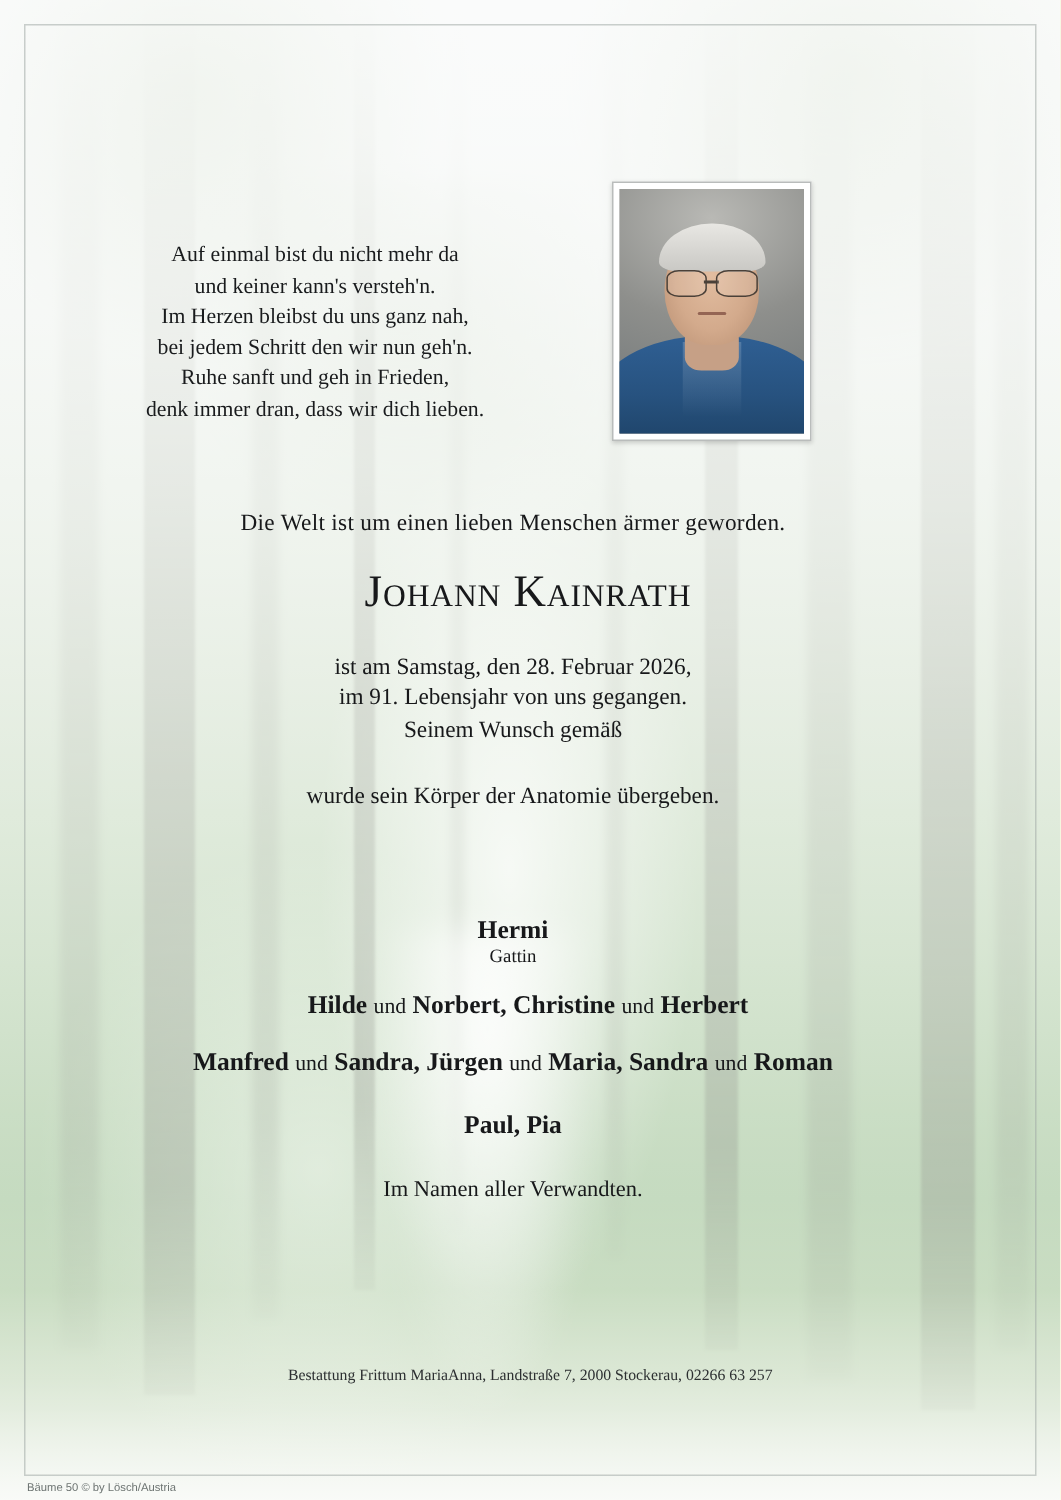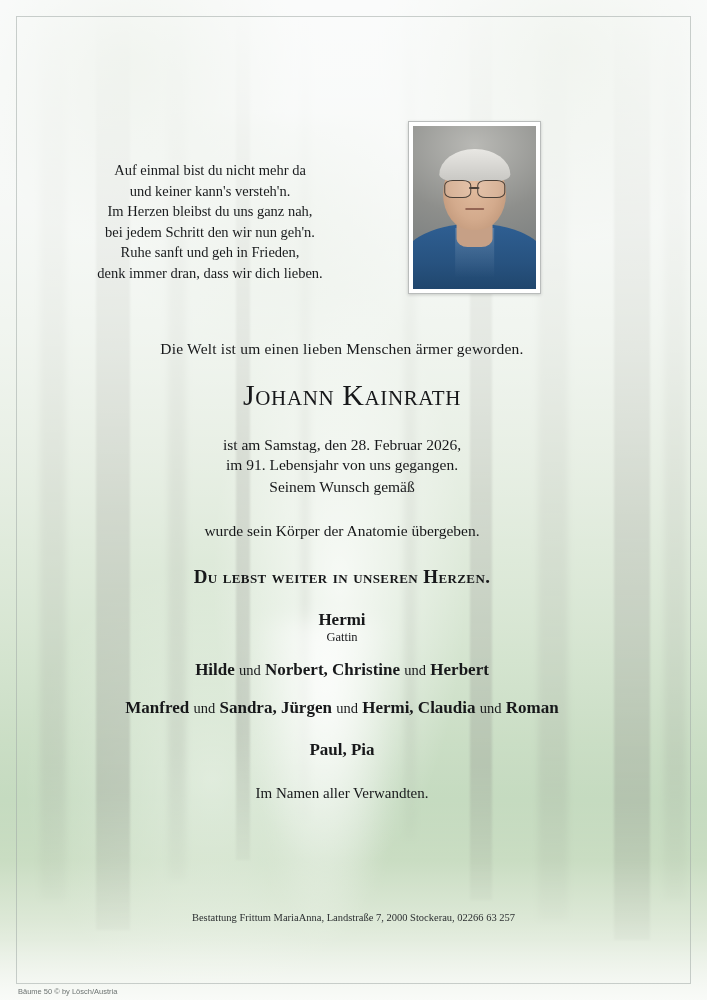--- a/index.html
+++ b/index.html
@@ -225,21 +225,21 @@
   #intro  { top: 340px; font-size: 15.5px; letter-spacing: .2px; }
   #name   { top: 378px; font-size: 30px; letter-spacing: .6px; padding-left: 10px; }
   .smallcaps-name { font-variant: small-caps; }
   #date1  { top: 436px; font-size: 15.5px; }
   #date2  { top: 456px; font-size: 15.5px; }
   #wish1  { top: 478px; font-size: 15.5px; }
   #wish2  { top: 522px; font-size: 15.5px; }
   #motto  { top: 566px; font-size: 19px; font-variant: small-caps; letter-spacing: .4px; font-weight: 700; }
   #survivor-1 { top: 610px; font-size: 17px; font-weight: 700; }
   #survivor-1-role { top: 630px; font-size: 12.5px; font-weight: 400; }
-  #survivor-2 { top: 660px; font-size: 17px; }
+  #survivor-2 { top: 660px; font-size: 17px; padding-left: 10px; }
   #survivor-3 { top: 698px; font-size: 17px; }
   #survivor-4 { top: 740px; font-size: 17px; }
   #closing { top: 785px; font-size: 15px; }
   .bold { font-weight: 700; }
   .conj { font-weight: 400; font-size: 14.5px; }
 
   
   #footer {
     position: absolute;
     left: 0; top: 911px;
@@ -318,39 +318,38 @@
     <div class="line" id="name">
       <span class="smallcaps-name">Johann Kainrath</span>
     </div>
 
     <div class="line" id="date1">ist am Samstag, den 28. Februar 2026,</div>
     <div class="line" id="date2">im 91. Lebensjahr von uns gegangen.</div>
 
     <div class="line" id="wish1">Seinem Wunsch gemäß</div>
     <div class="line" id="wish2">wurde sein Körper der Anatomie übergeben.</div>
 
-    <div class="line" id="motto">Du lebst weiter in unseren Herzen.</div>
 
     <div class="line" id="survivor-1-role">Gattin</div>
     <div class="line" id="survivor-1">Hermi</div>
 
     <div class="line" id="survivor-2">
       <span class="bold">Hilde</span>
       <span class="conj">und</span>
       <span class="bold">Norbert, Christine</span>
       <span class="conj">und</span>
       <span class="bold">Herbert</span>
     </div>
 
     <div class="line" id="survivor-3">
       <span class="bold">Manfred</span>
       <span class="conj">und</span>
       <span class="bold">Sandra, Jürgen</span>
       <span class="conj">und</span>
-      <span class="bold">Hermi, Claudia</span>
+      <span class="bold">Maria, Sandra</span>
       <span class="conj">und</span>
       <span class="bold">Roman</span>
     </div>
 
     <div class="line" id="survivor-4">
       <span class="bold">Paul, Pia</span>
     </div>
 
     <div class="line" id="closing">Im Namen aller Verwandten.</div>
 

